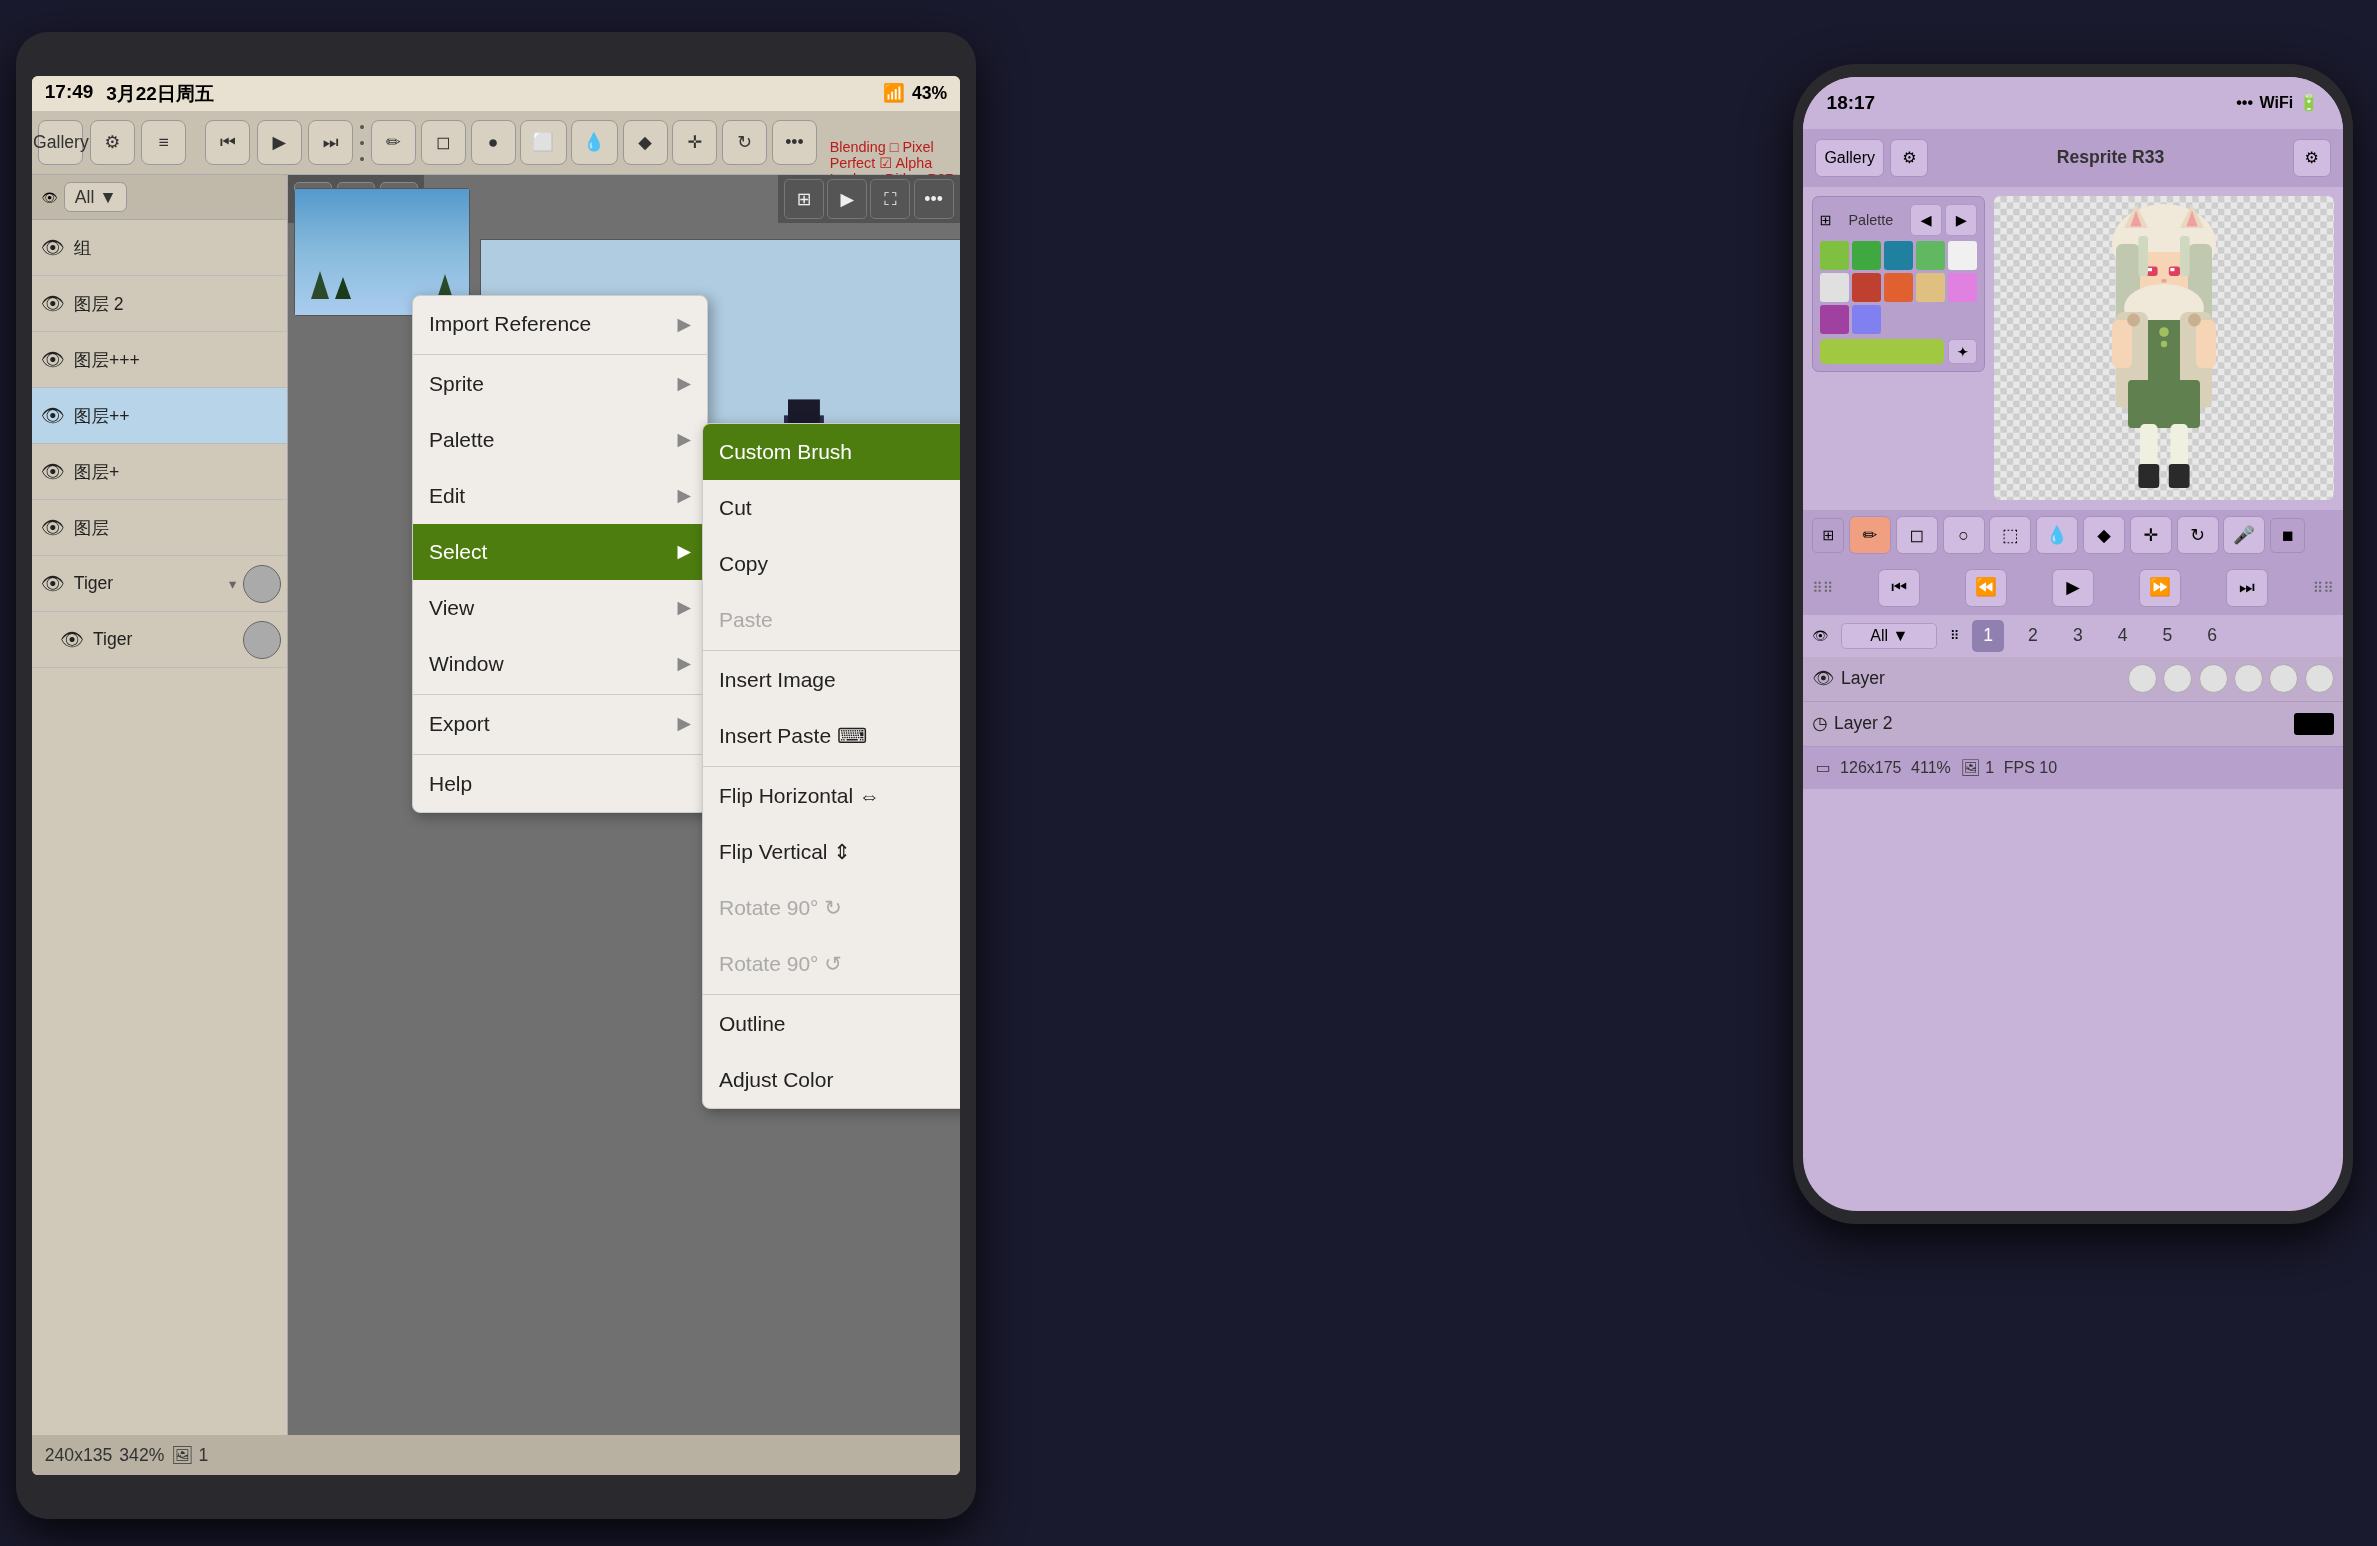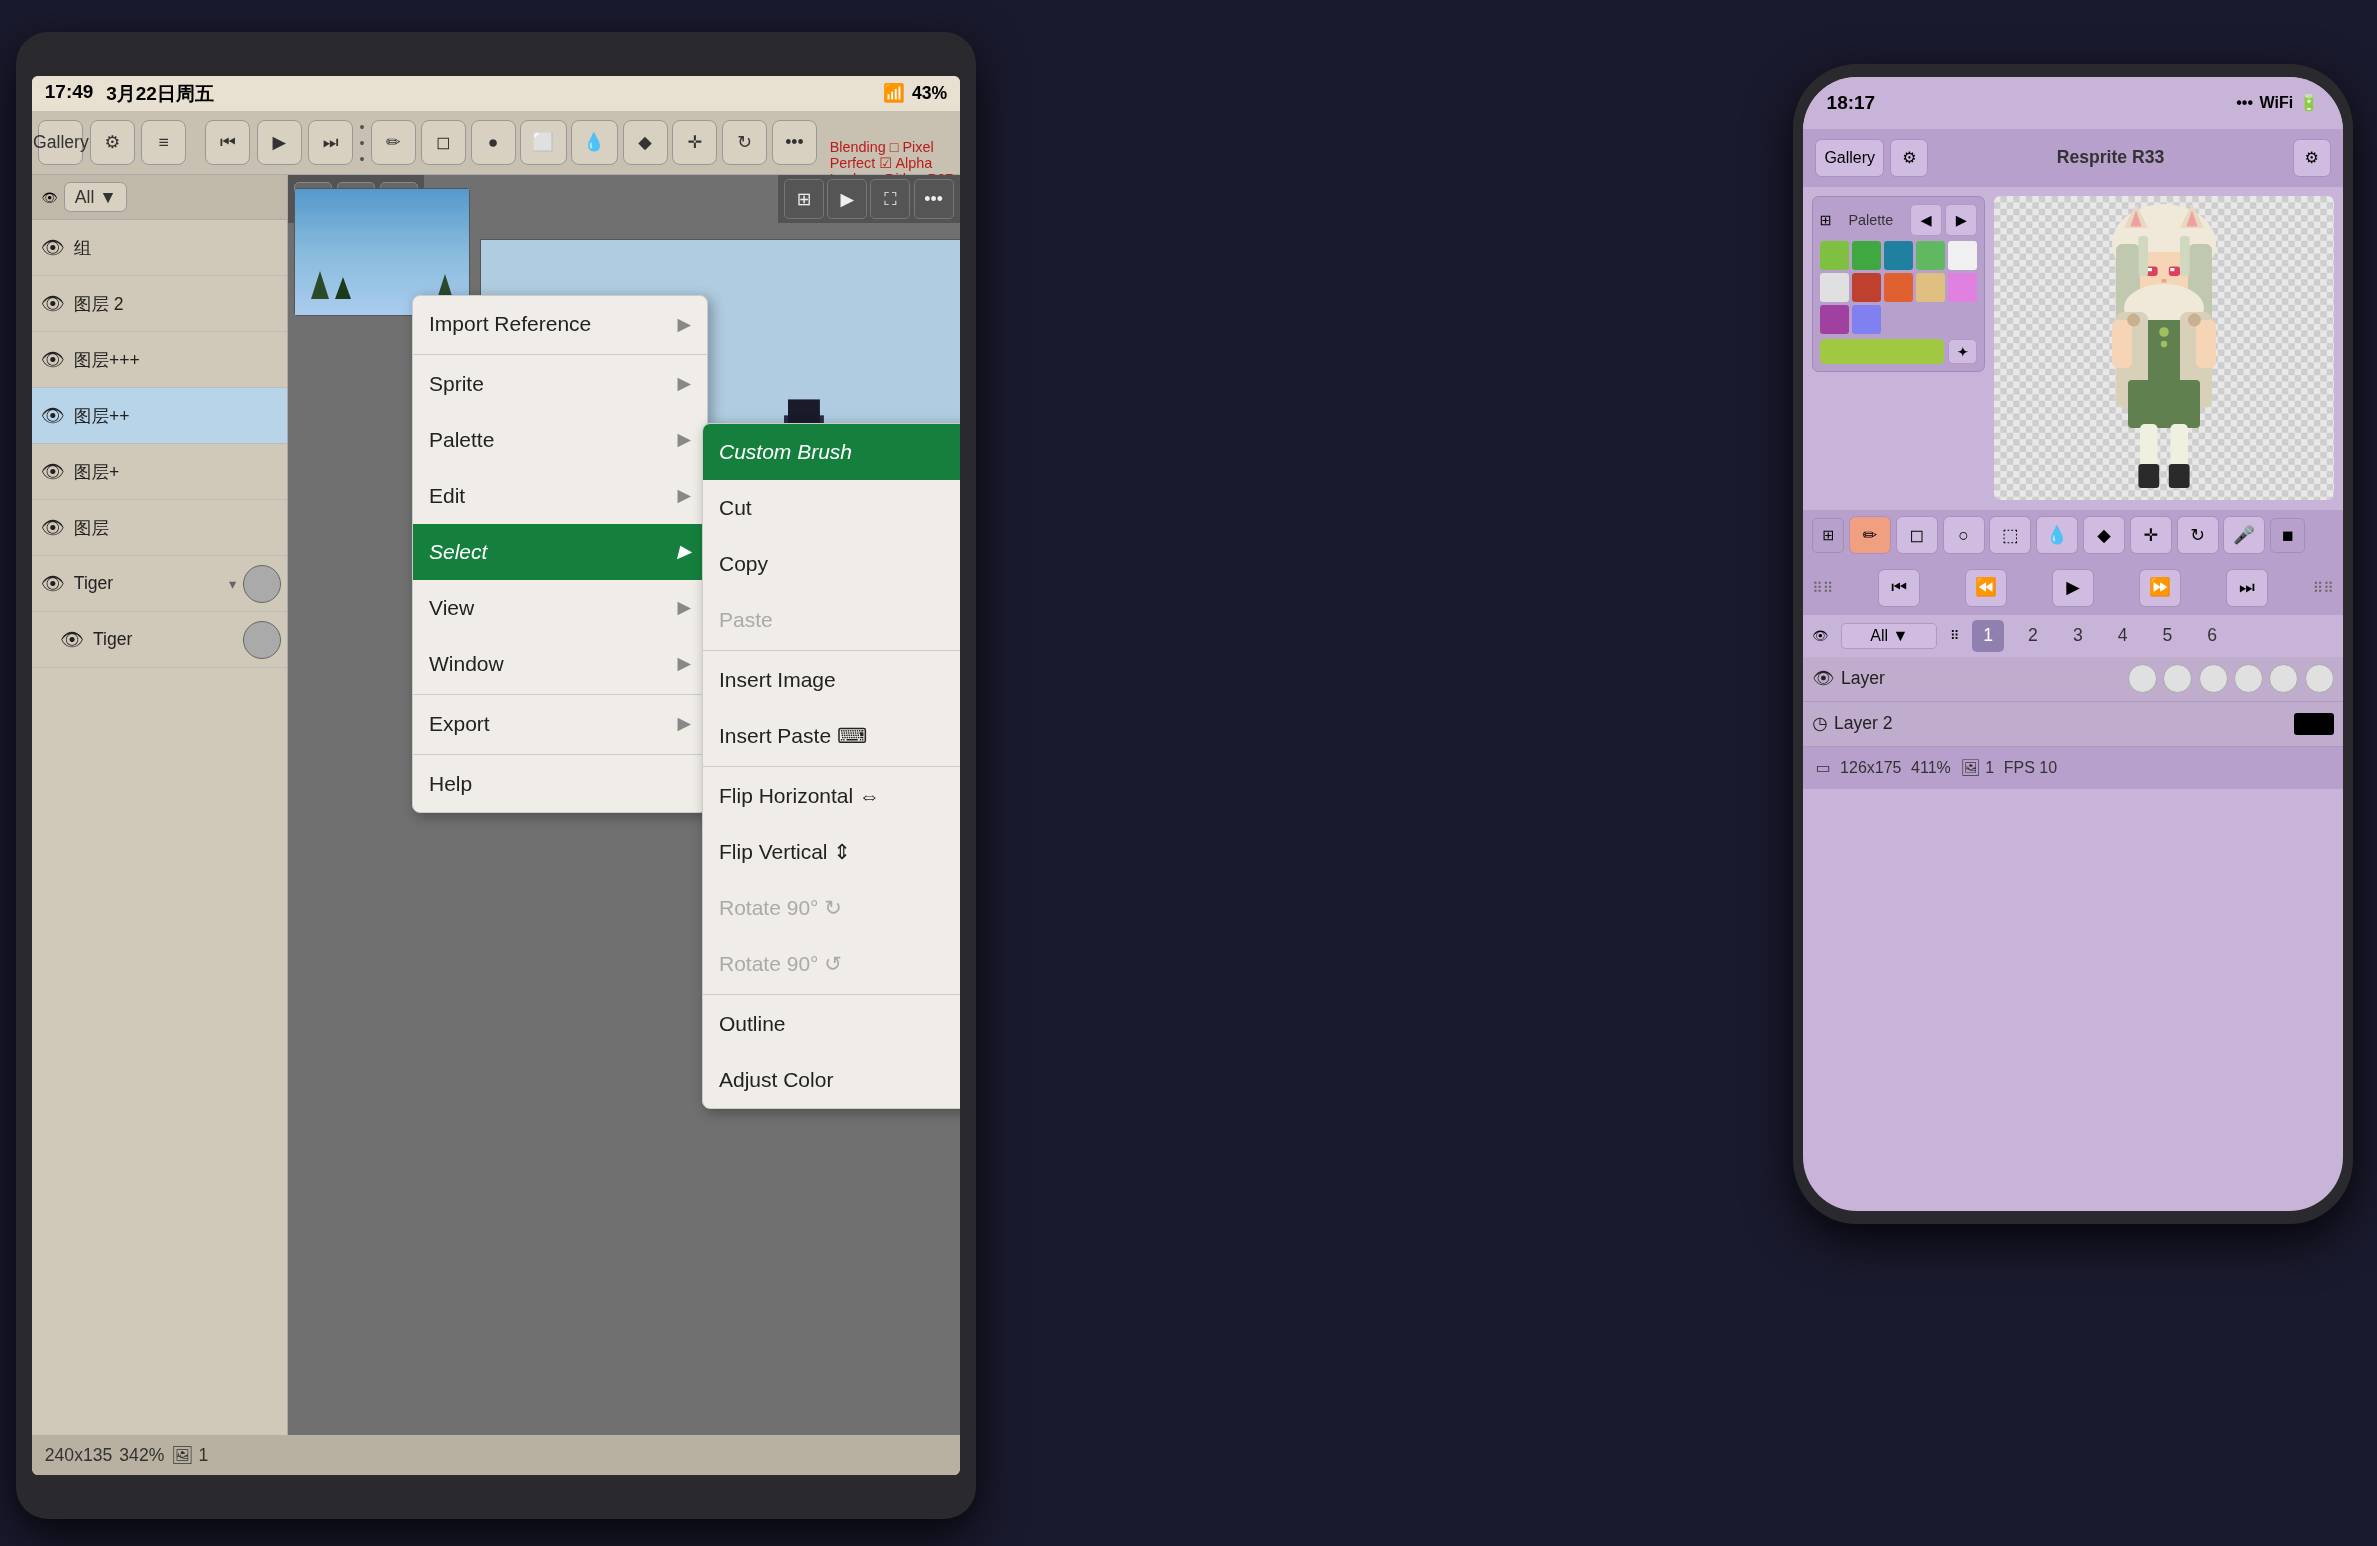--- a/index.html
+++ b/index.html
@@ -231,23 +231,22 @@
       display: flex;
       align-items: center;
       padding: 0 16px;
       font-size: 21px;
       color: #222;
       cursor: pointer;
       justify-content: space-between;
     }
 
     .menu-item:hover, .menu-item.highlighted {
-      background: #15803d;
+      background: #4d7c0f;
       color: white;
-      font-style: italic;
     }
 
     .menu-item.disabled {
       color: #aaa;
     }
 
     .menu-item .arrow {
       font-size: 17.6px;
       color: #888;
     }

